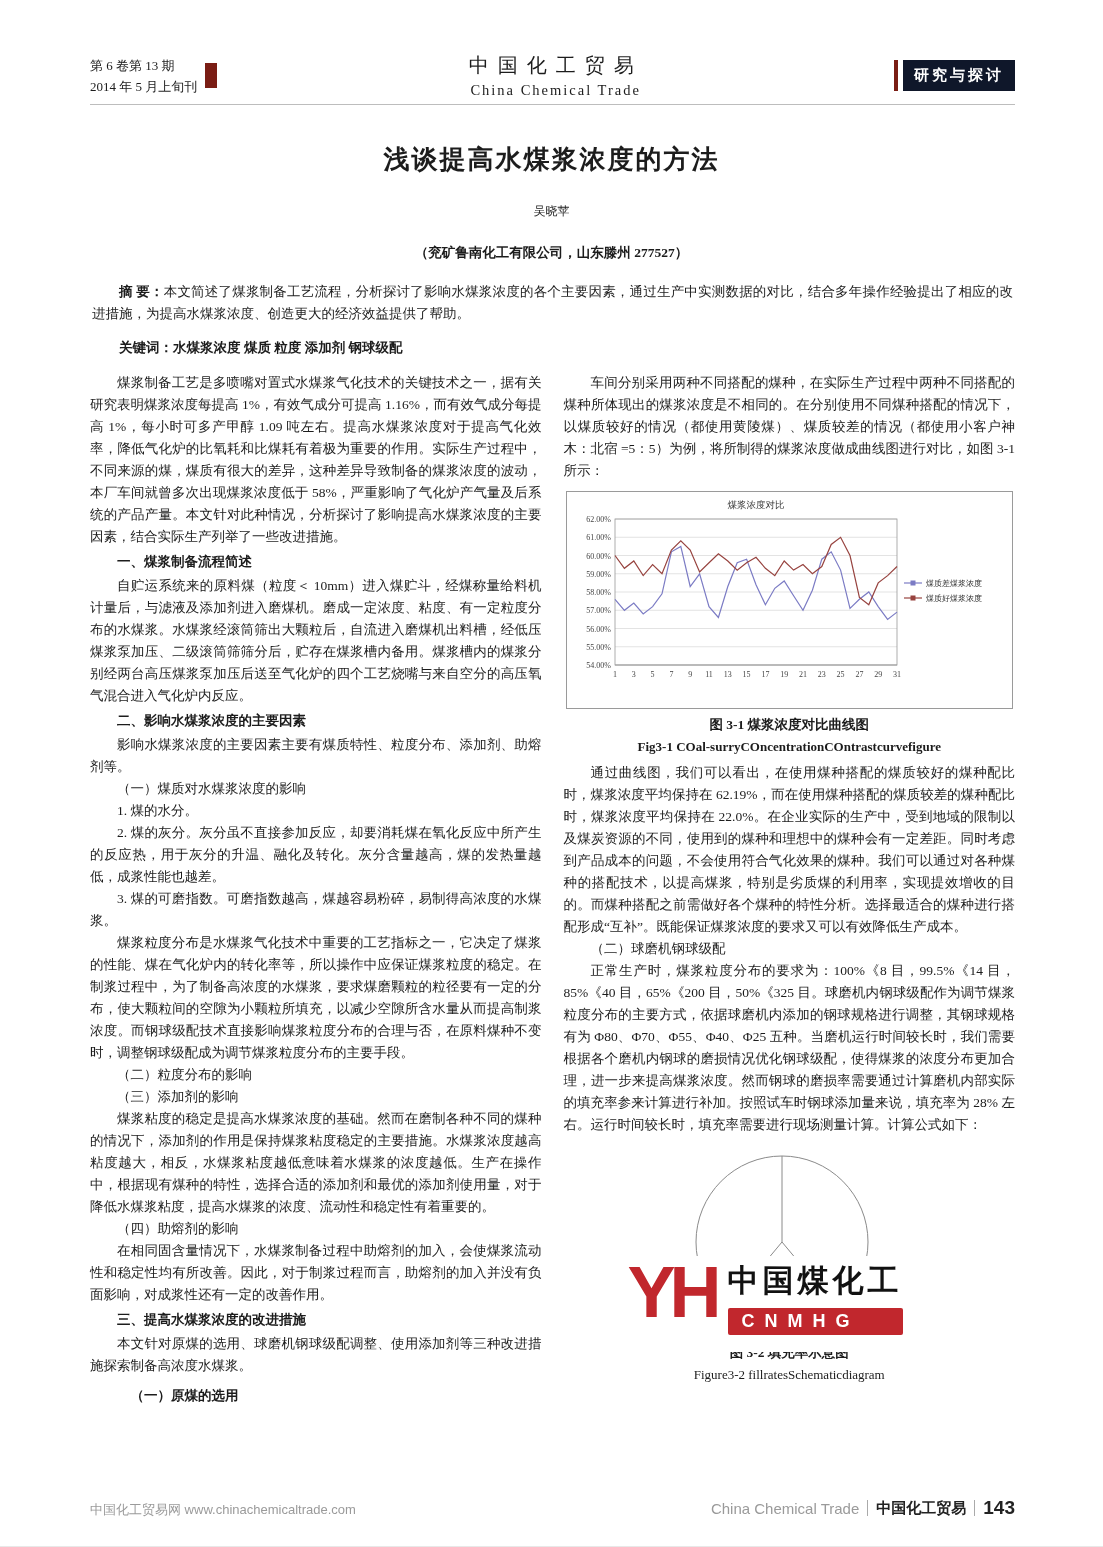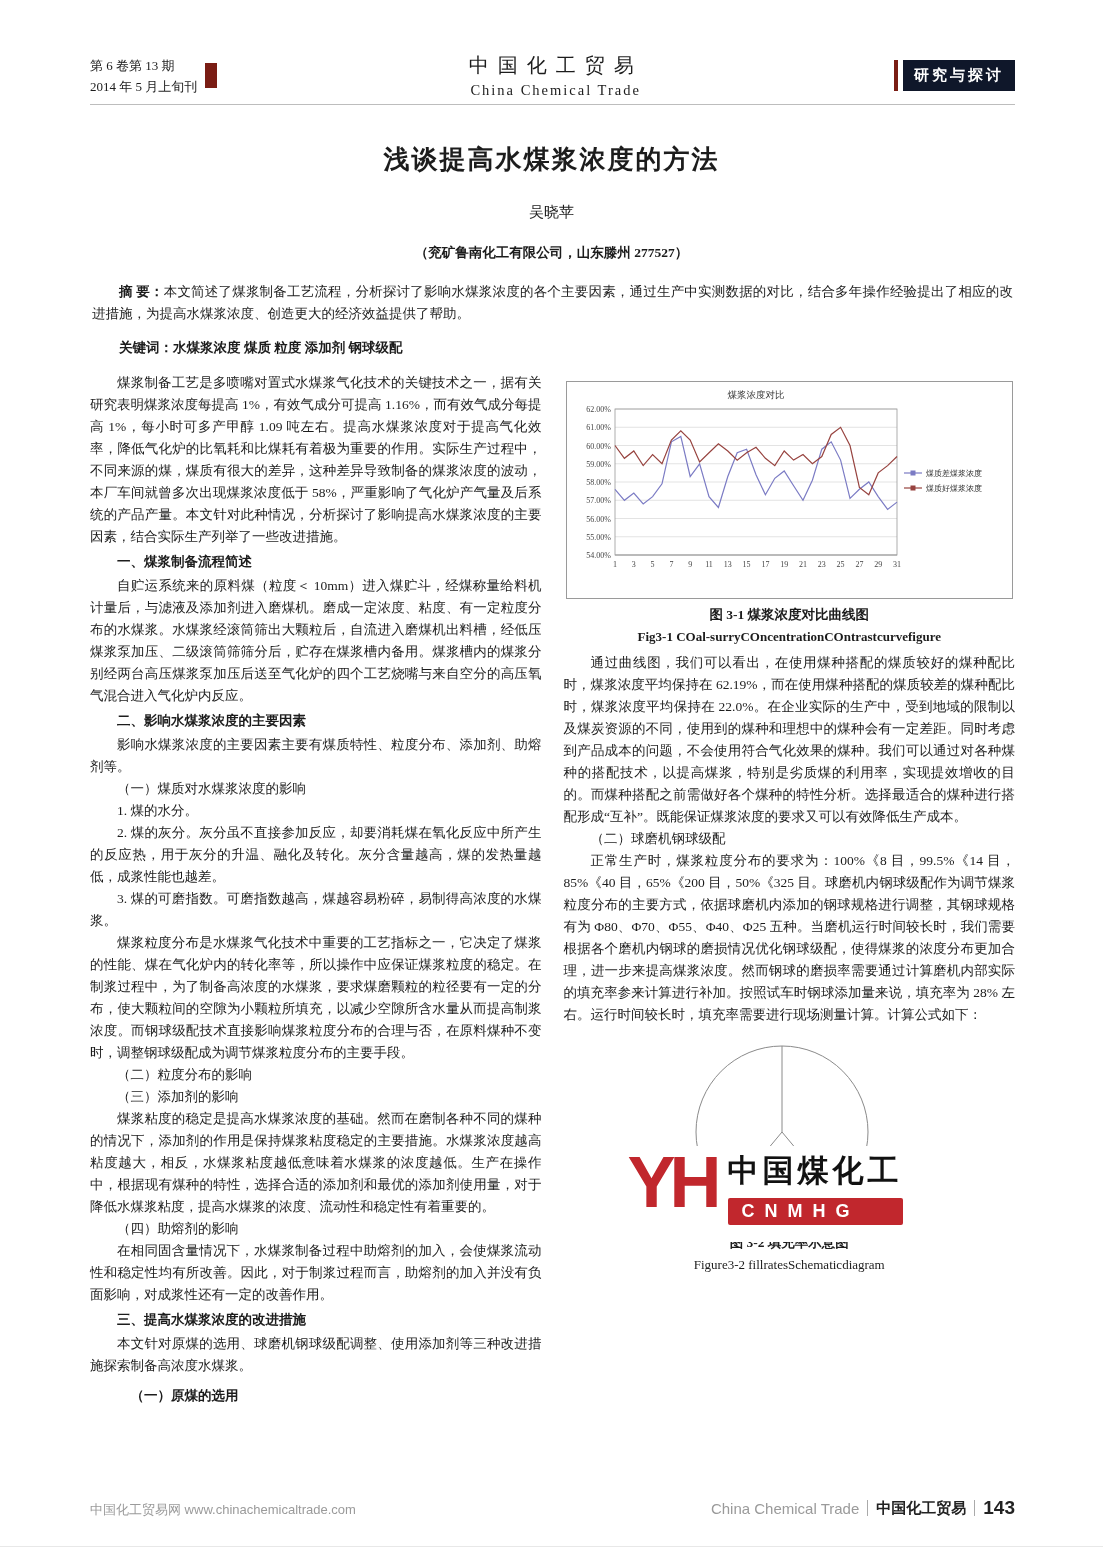--- a/index.html
+++ b/index.html
@@ -16,21 +16,21 @@
   .journal-cn { font-size:20px; letter-spacing:9px; font-weight:500; }
   .journal-en { font-size:14.5px; letter-spacing:2px; margin-top:3px; }
   .badge-wrap { display:flex; align-items:center; gap:5px; }
   .badge-bar { width:4px; height:31px; background:#7a1d14; }
   .badge-box { background:#0f172a; color:#fff; font-family:"Liberation Sans","DejaVu Sans",sans-serif;
                font-weight:bold; font-size:15px; letter-spacing:3px; padding:6px 11px; }
   .header-rule { position:absolute; top:104px; left:90px; right:88px; border-top:1px solid #bdbdbd; }
 
   
   .doc-title { position:absolute; top:142px; left:0; width:100%; text-align:center; font-size:26px; font-weight:bold; letter-spacing:2px; }
-  .doc-author { position:absolute; top:203px; left:0; width:100%; text-align:center; font-size:15px; }
+  .doc-author { position:absolute; top:203px; left:0; width:100%; text-align:center; font-size:12px; }
   .doc-affil { position:absolute; top:244px; left:0; width:100%; text-align:center; font-size:13.5px; font-weight:bold; }
 
   .abstract { position:absolute; top:281px; left:92px; right:90px; font-size:13.5px; line-height:22px; text-align:justify; text-indent:2em; }
   .abstract b { font-weight:bold; }
   .keywords { position:absolute; top:339px; left:92px; right:90px; font-size:13.5px; font-weight:bold; text-indent:2em; }
 
   
   .columns { position:absolute; top:372px; left:90px; right:88px; display:flex; gap:22px; }
   .col { flex:1; min-width:0; }
   .blk { font-size:13.5px; line-height:22px; text-align:justify; text-indent:2em; }
@@ -120,20 +120,23 @@
         <p class="blk blk-sub">（三）添加剂的影响</p>
         <p class="blk blk-p">煤浆粘度的稳定是提高水煤浆浓度的基础。然而在磨制各种不同的煤种的情况下，添加剂的作用是保持煤浆粘度稳定的主要措施。水煤浆浓度越高粘度越大，相反，水煤浆粘度越低意味着水煤浆的浓度越低。生产在操作中，根据现有煤种的特性，选择合适的添加剂和最优的添加剂使用量，对于降低水煤浆粘度，提高水煤浆的浓度、流动性和稳定性有着重要的。</p>
         <p class="blk blk-sub">（四）助熔剂的影响</p>
         <p class="blk blk-p">在相同固含量情况下，水煤浆制备过程中助熔剂的加入，会使煤浆流动性和稳定性均有所改善。因此，对于制浆过程而言，助熔剂的加入并没有负面影响，对成浆性还有一定的改善作用。</p>
         <p class="blk blk-h">三、提高水煤浆浓度的改进措施</p>
         <p class="blk blk-p">本文针对原煤的选用、球磨机钢球级配调整、使用添加剂等三种改进措施探索制备高浓度水煤浆。</p>
         <p class="blk blk-hsub">（一）原煤的选用</p>
       </div>
 
     <div class="col">
+      <div id="right-intro-blocks">
+          <p class="blk blk-p">车间分别采用两种不同搭配的煤种，在实际生产过程中两种不同搭配的煤种所体现出的煤浆浓度是不相同的。在分别使用不同煤种搭配的情况下，以煤质较好的情况（都使用黄陵煤）、煤质较差的情况（都使用小客户神木：北宿 =5：5）为例，将所制得的煤浆浓度做成曲线图进行对比，如图 3-1 所示：</p>
+        </div>
 
       <div class="chart-box">
         <svg id="chart-svg" width="436" height="212" viewBox="0 0 436 212" font-family="Liberation Serif, DejaVu Serif, serif">
             <line x1="48" x2="330" y1="170" y2="170" stroke="#8a8a8a" stroke-width="0.8"></line>
             <text x="44" y="173" text-anchor="end" font-size="8" fill="#444">54.00%</text>
             <line x1="48" x2="330" y1="151.75" y2="151.75" stroke="#dcdcdc" stroke-width="0.8"></line>
             <text x="44" y="154.75" text-anchor="end" font-size="8" fill="#444">55.00%</text>
             <line x1="48" x2="330" y1="133.5" y2="133.5" stroke="#dcdcdc" stroke-width="0.8"></line>
             <text x="44" y="136.5" text-anchor="end" font-size="8" fill="#444">56.00%</text>
             <line x1="48" x2="330" y1="115.25" y2="115.25" stroke="#dcdcdc" stroke-width="0.8"></line>

